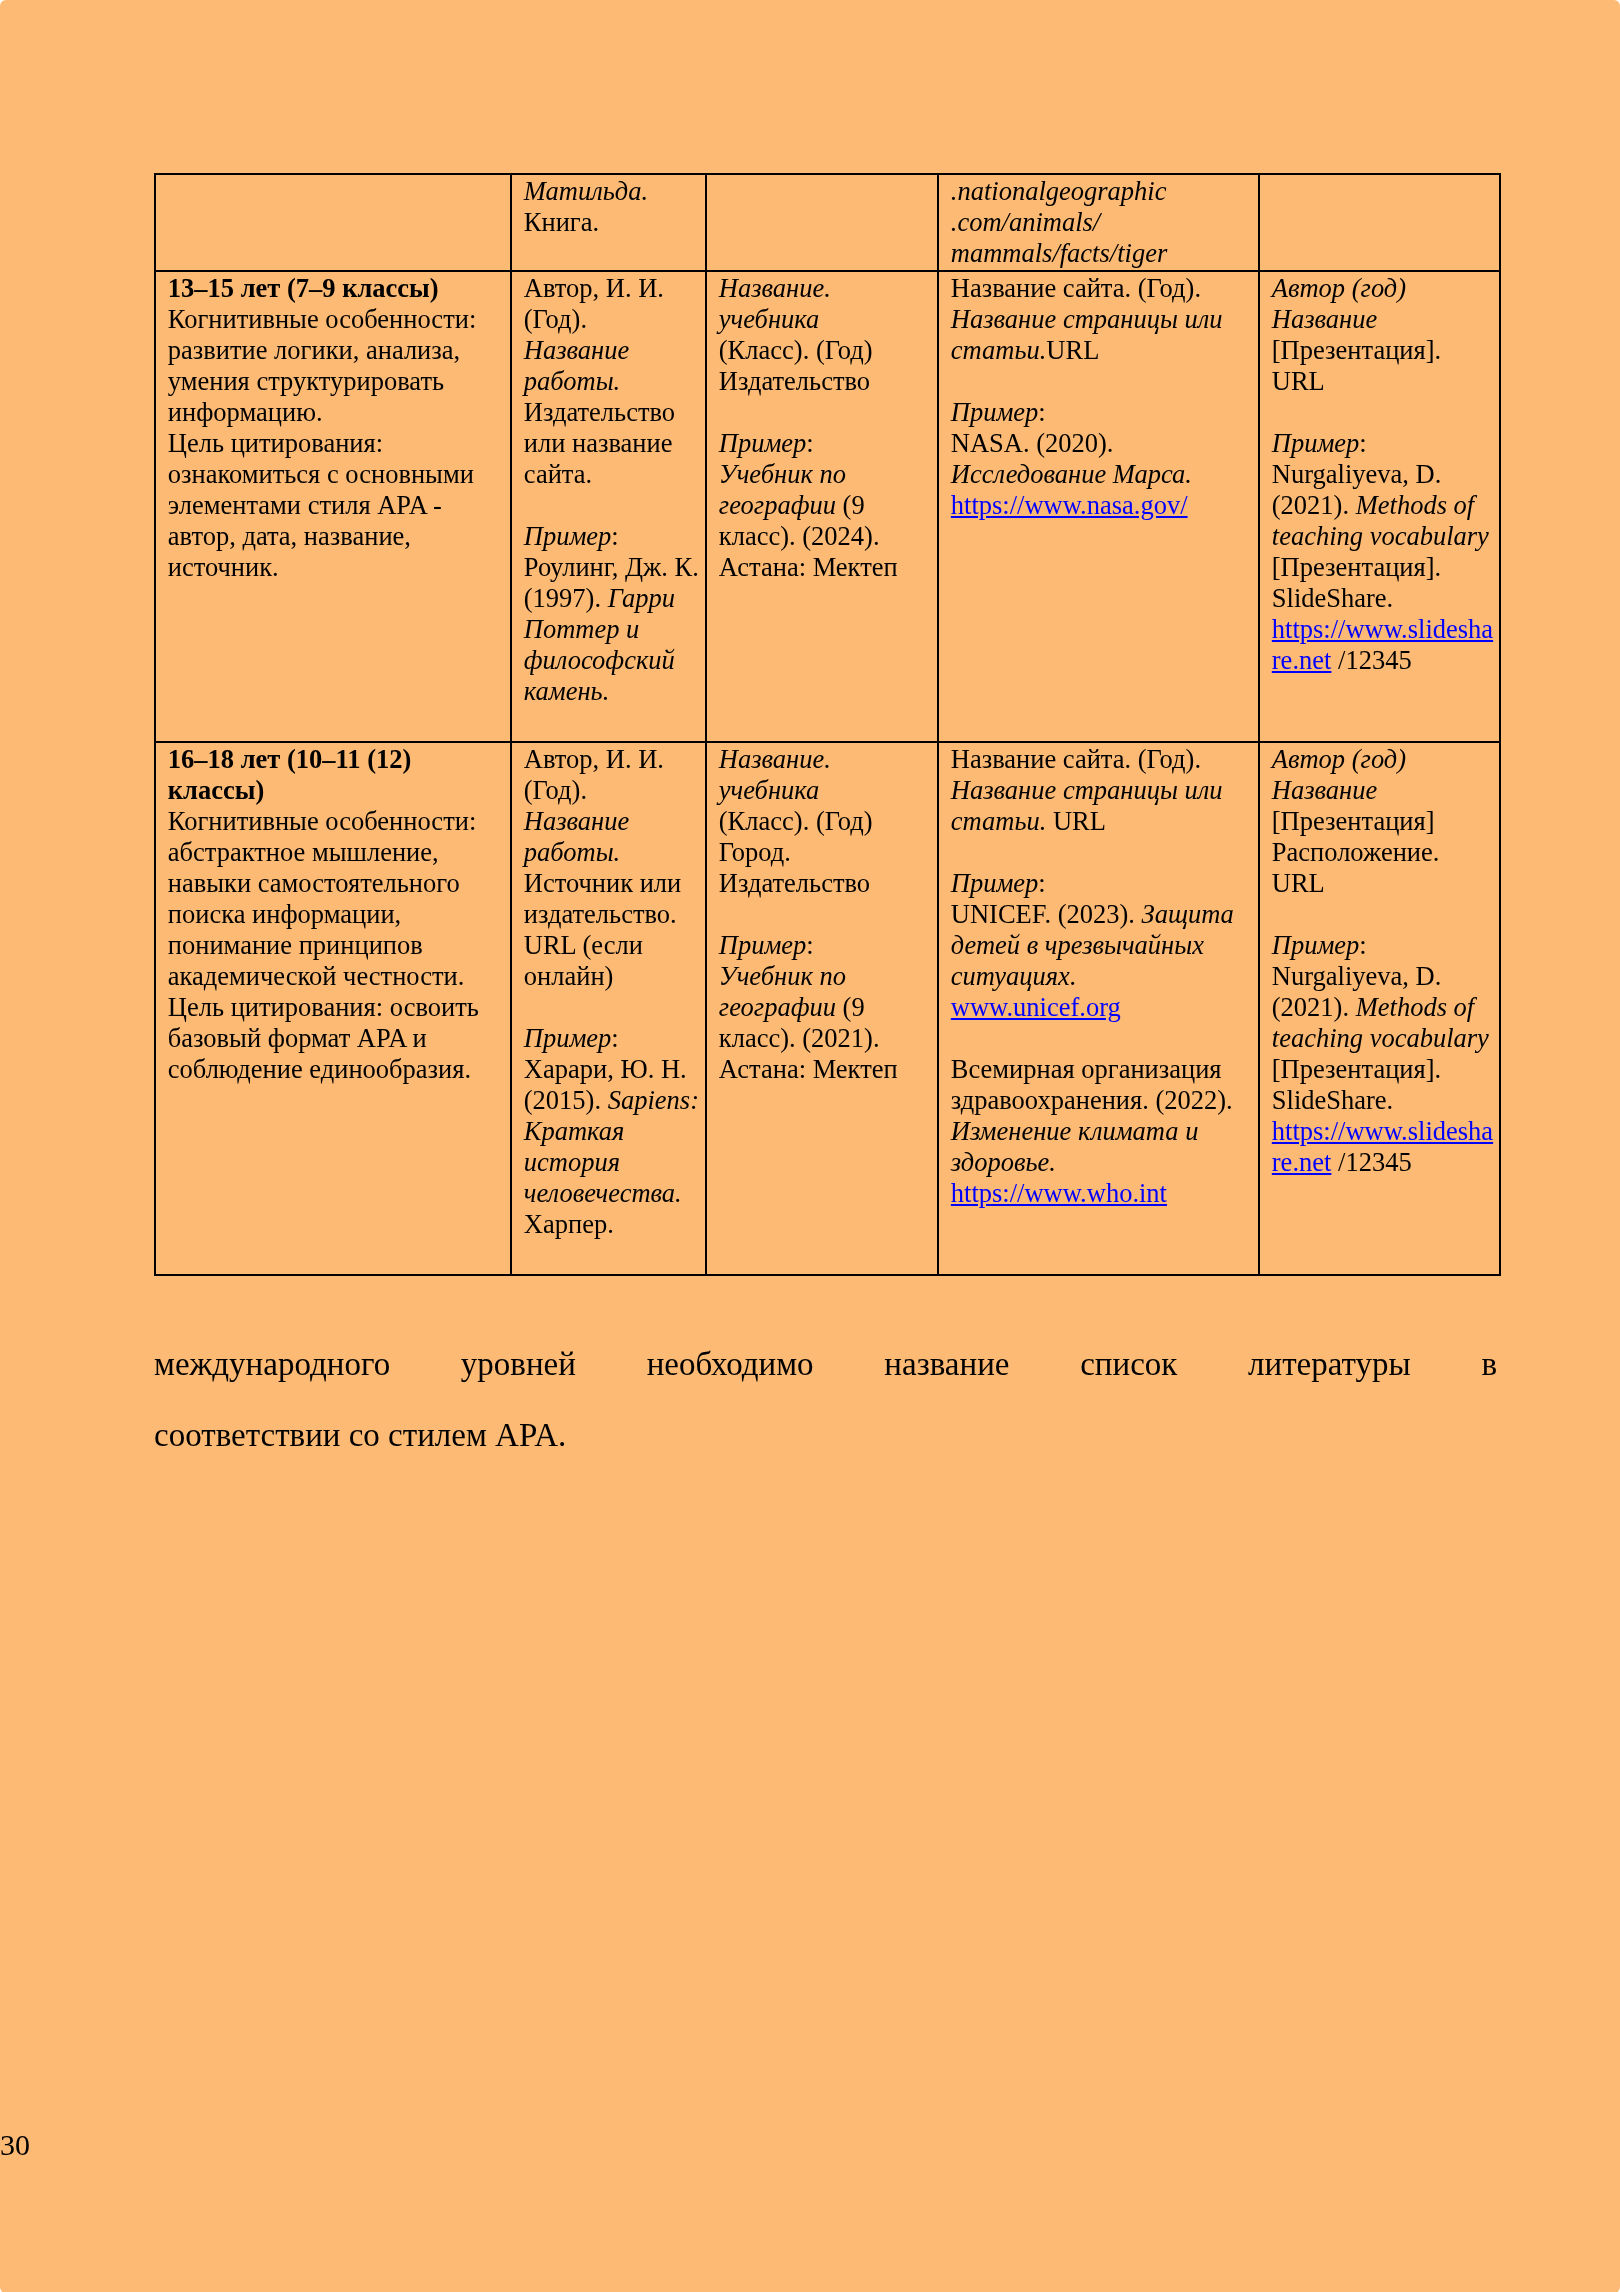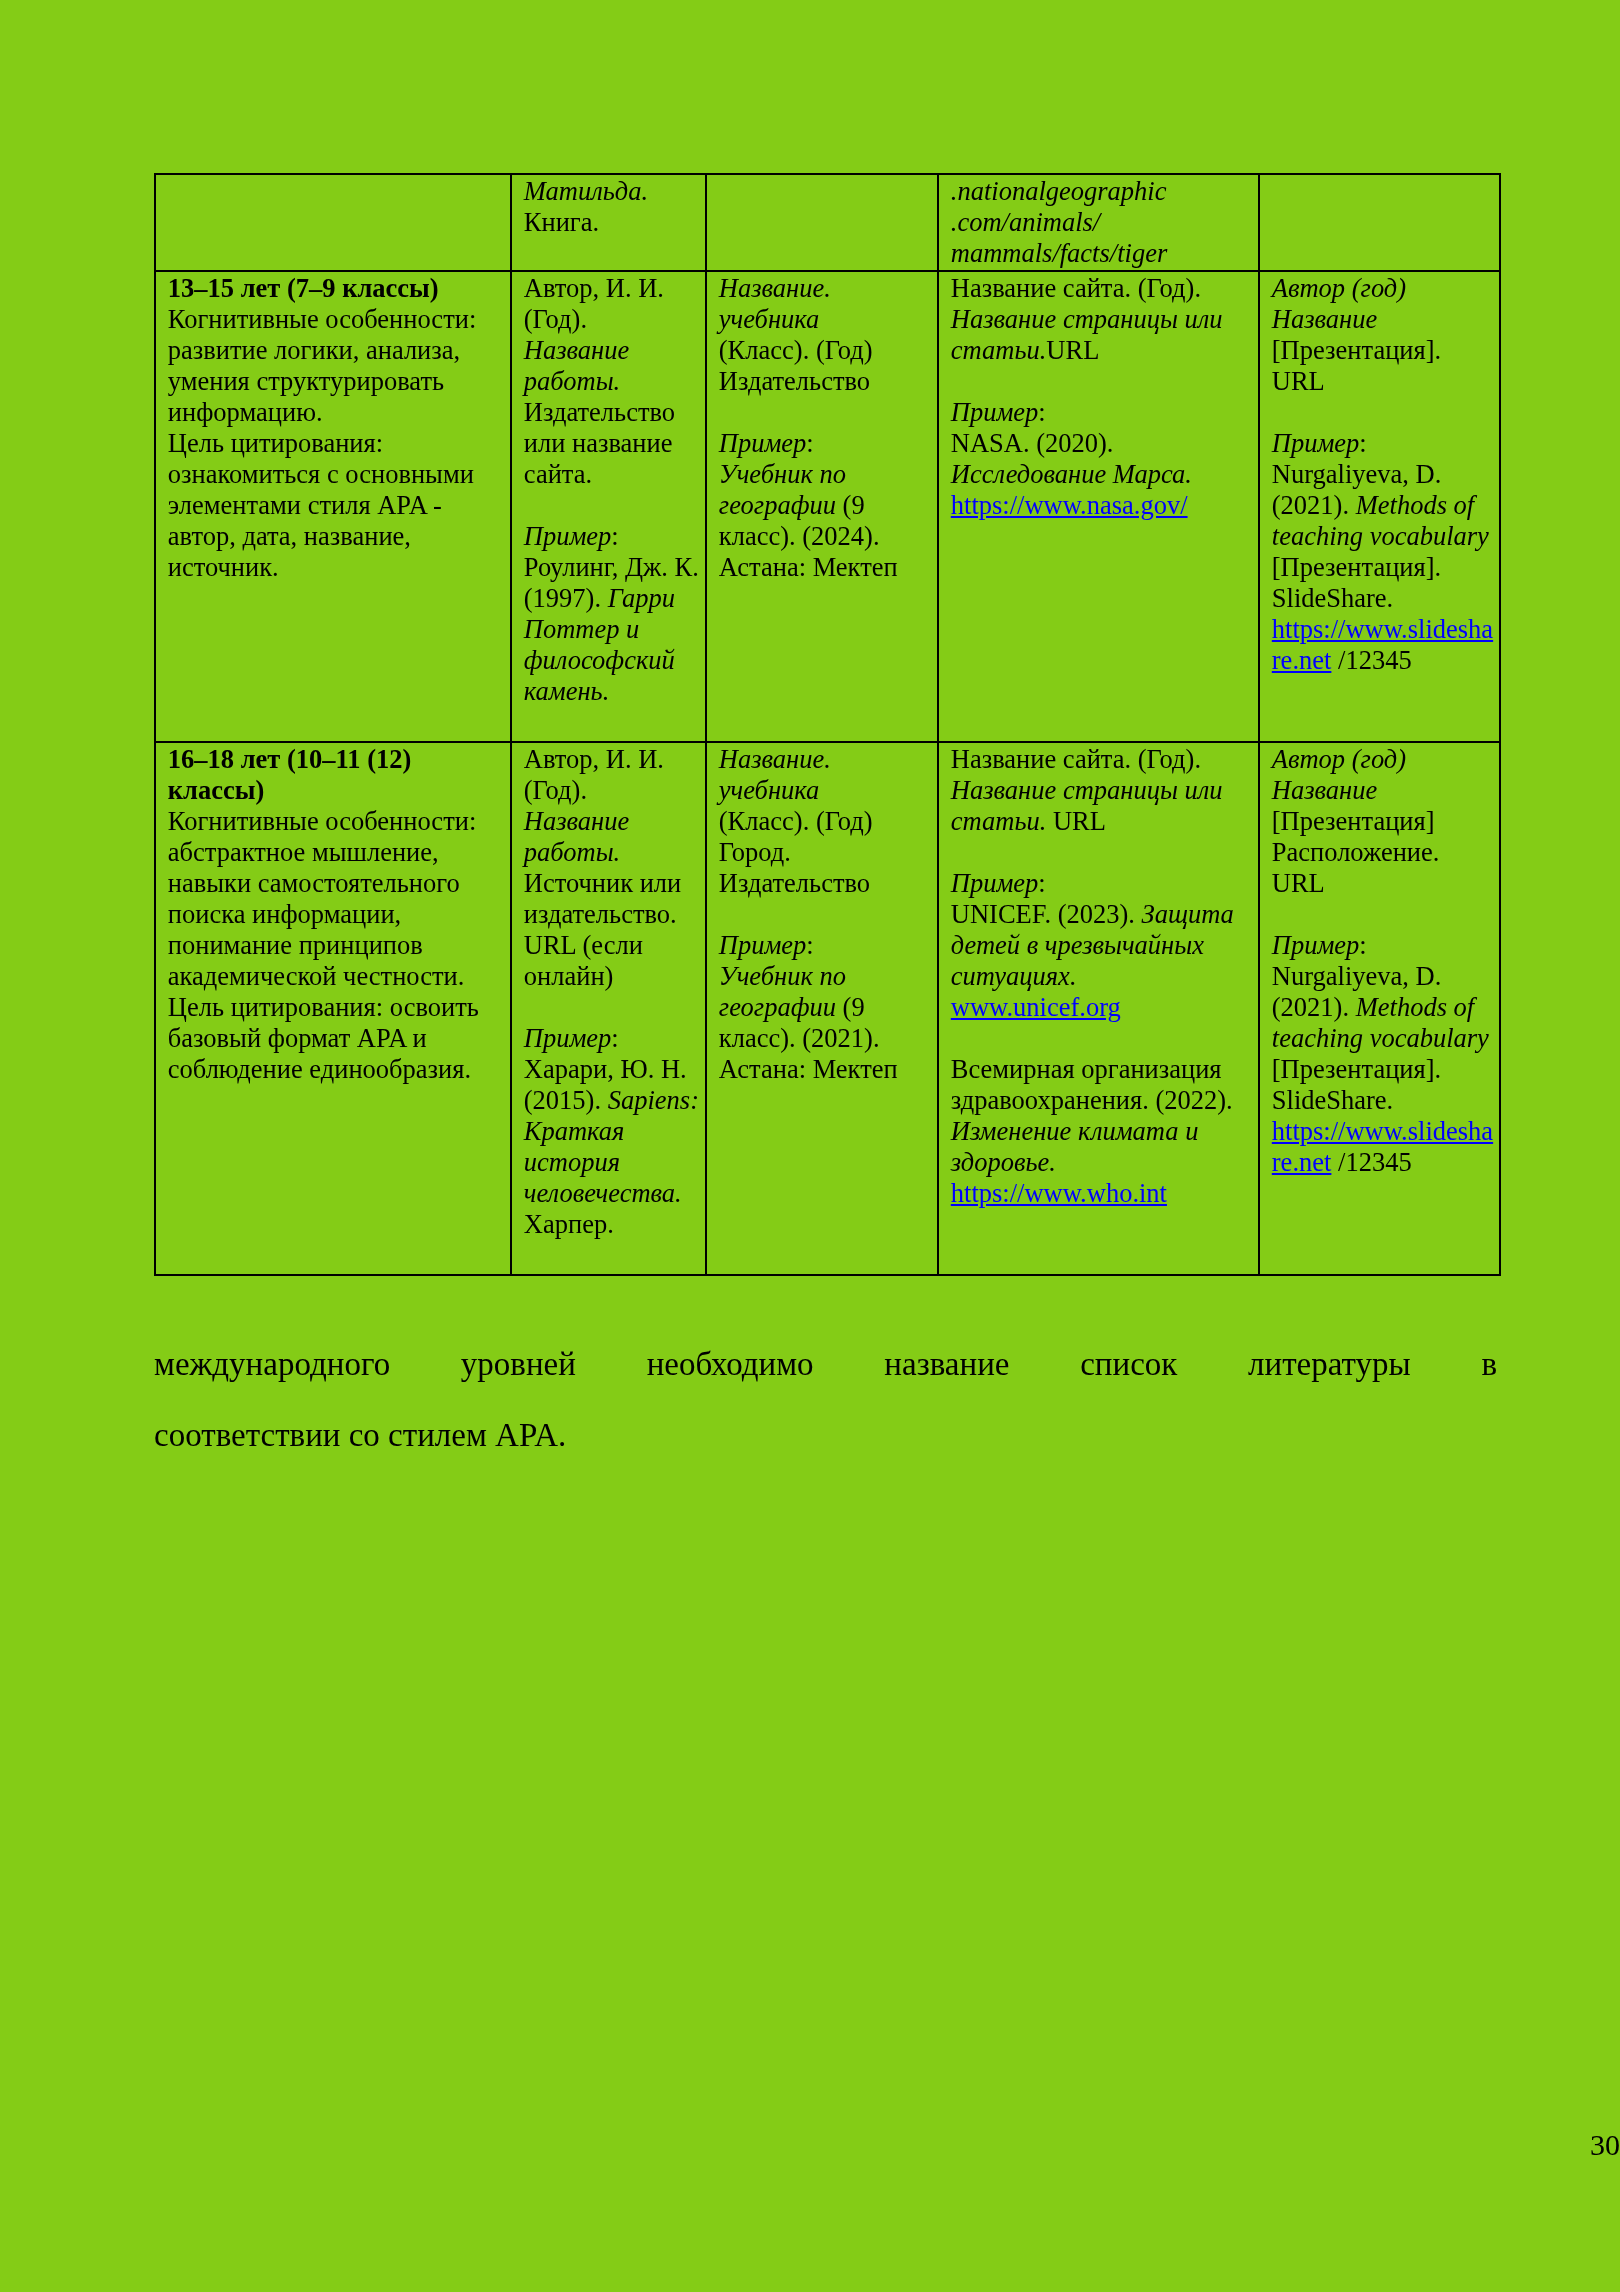--- a/index.html
+++ b/index.html
@@ -1,23 +1,24 @@
 <!DOCTYPE html>
 <html><head>
 <meta charset="utf-8">
 <style>
   html, body { margin: 0; padding: 0; background: #ffffff; }
   .page {
     position: relative;
     width: 1620px;
     height: 2293px;
-    background: #84cc16;
+    background: #fdba74;
     font-family: "Liberation Serif", serif;
     color: #000000;
     overflow: hidden;
+    border-radius: 6px;
   }
   table.apa {
     position: absolute;
     left: 154px;
     top: 173px;
     border-collapse: collapse;
     table-layout: fixed;
     border: 2.9px solid #000;
   }
   table.apa td {
@@ -50,21 +51,21 @@
     line-height: 51px;
   }
   .note .line { text-align: justify; text-align-last: justify; }
   .note .line.first { text-indent: 67px; }
   .note .line.last { text-align: left; text-align-last: auto; margin-top: 20px; }
   .page-number {
     position: absolute;
     left: 0;
     top: 2127px;
     width: 100%;
-    text-align: right;
+    text-align: left;
     font-size: 30px;
     line-height: 35px;
   }
 </style>
 </head>
 <body>
 
 <div class="page">
 
   <table class="apa" style="width: 1346px;">

